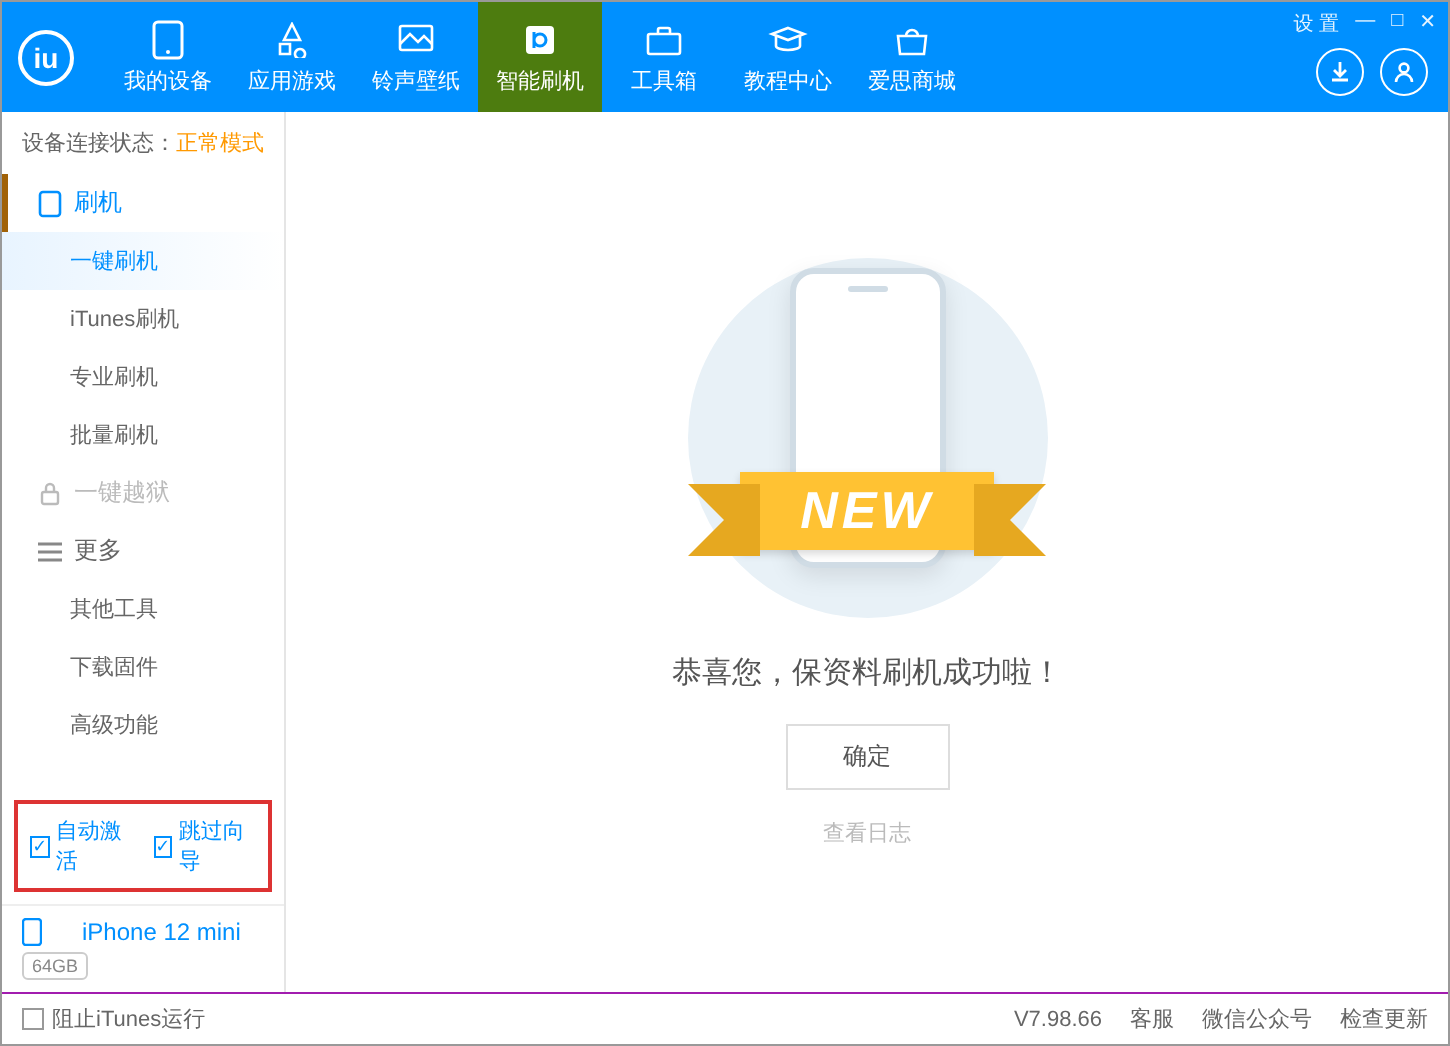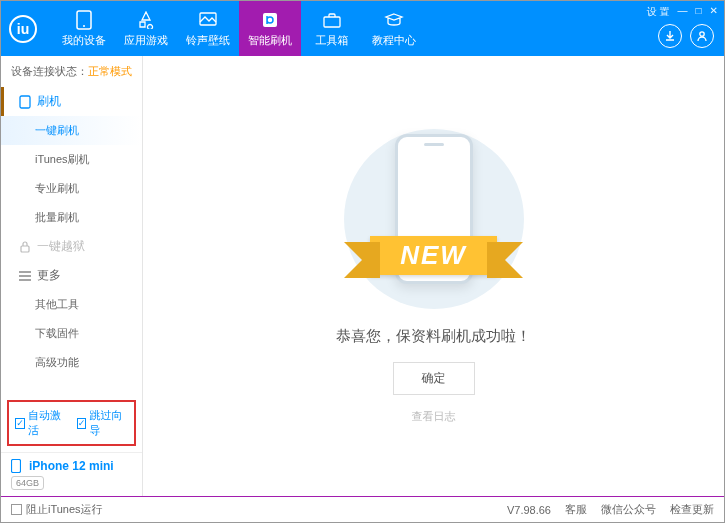--- a/index.html
+++ b/index.html
@@ -6,40 +6,40 @@
 body{background:#f0f0f0;display:flex;justify-content:center;align-items:center;height:100vh}
 .window{width:725px;height:523px;background:#fff;border:1px solid #999;display:flex;flex-direction:column;position:relative}
 .titlebar{height:55px;background:#0090ff;display:flex;align-items:center;color:#fff;position:relative}
 .logo-wrap{display:flex;align-items:flex-end;padding:0 8px;gap:8px}
 .logo-circle{width:28px;height:28px;border:2px solid #fff;border-radius:50%;display:flex;align-items:center;justify-content:center;font-weight:bold;font-size:14px}
 .logo-text{display:flex;flex-direction:column;line-height:1.1}
 .logo-title{font-size:15px;font-weight:bold}
 .logo-url{font-size:9px;opacity:.9}
 .nav{display:flex;height:100%;margin-left:8px}
 .nav-item{width:62px;display:flex;flex-direction:column;align-items:center;justify-content:center;gap:3px;font-size:11px;cursor:pointer}
-.nav-item.active{background:#a21caf}
+.nav-item.active{background:#4d7c0f}
 .nav-icon{width:20px;height:20px;display:flex;align-items:center;justify-content:center}
 .win-btns{position:absolute;right:6px;top:4px;display:flex;gap:8px;font-size:10px}
 .win-btn{cursor:pointer;opacity:.9}
 .circ-btns{position:absolute;right:10px;bottom:8px;display:flex;gap:8px}
 .circ-btn{width:24px;height:24px;border:1.5px solid #fff;border-radius:50%;display:flex;align-items:center;justify-content:center;cursor:pointer}
 .body{flex:1;display:flex;overflow:hidden}
 .sidebar{width:142px;border-right:1px solid #e5e5e5;display:flex;flex-direction:column;font-size:12px;color:#555}
 .status-row{padding:8px 10px;font-size:11px;color:#666}
 .status-val{color:#ff9900}
 .side-section{padding:6px 10px 6px 18px;display:flex;align-items:center;gap:6px;color:#666}
 .side-section.blue{color:#0090ff;border-left:3px solid #a16207;padding-left:15px}
 .side-item{padding:7px 10px 7px 34px;color:#666;cursor:pointer;font-size:11px}
 .side-item.active{color:#0090ff;background:linear-gradient(to right,#e8f4ff,#fff)}
 .side-note{font-size:10px;color:#999;padding:2px 10px 8px 34px;line-height:1.3}
 .checks{border:2px solid #d33;margin:6px;padding:6px;display:flex;gap:10px;font-size:11px;color:#0090ff}
 .chk{display:flex;align-items:center;gap:3px;cursor:pointer}
 .chkbox{width:11px;height:11px;border:1px solid #0090ff;display:flex;align-items:center;justify-content:center;font-size:9px;color:#0090ff}
 .device{padding:6px 10px;border-top:1px solid #eee}
-.dev-name{color:#0090ff;font-size:12px;font-weight:bold;display:flex;align-items:center;gap:8px}
+.dev-name{color:#0090ff;font-size:12px;font-weight:normal;display:flex;align-items:center;gap:20px}
 .dev-badge{display:inline-block;border:1px solid #ccc;border-radius:3px;padding:1px 4px;font-size:9px;color:#888;margin-top:3px}
 .main{flex:1;display:flex;flex-direction:column;align-items:center;justify-content:center;position:relative}
 .illus{width:180px;height:180px;position:relative;margin-bottom:18px}
 .bg-circle{width:180px;height:180px;border-radius:50%;background:#e8f1f7;position:absolute}
 .phone{width:78px;height:150px;background:#fff;border:3px solid #d0dce5;border-radius:12px;position:absolute;left:51px;top:5px;box-shadow:0 4px 12px rgba(0,0,0,.1)}
 .phone::before{content:"";position:absolute;top:6px;left:50%;transform:translateX(-50%);width:20px;height:3px;background:#d0dce5;border-radius:2px}
 .phone::after{content:"";position:absolute;bottom:6px;left:50%;transform:translateX(-50%);width:12px;height:12px;border:2px solid #d0dce5;border-radius:50%}
 .ribbon{position:absolute;bottom:30px;left:-10px;width:200px;height:46px;display:flex;align-items:center;justify-content:center}
 .ribbon-body{background:#ffc233;color:#fff;font-weight:900;font-size:26px;letter-spacing:2px;padding:4px 30px;position:relative;font-style:italic;box-shadow:0 2px 4px rgba(0,0,0,.15)}
 .ribbon-body::before,.ribbon-body::after{content:"";position:absolute;top:6px;border:18px solid #e6a820}
@@ -108,20 +108,28 @@
           <span>工具箱</span>
         </div>
       <div class="nav-item">
           <span class="nav-icon">
             <svg width="20" height="16" viewBox="0 0 20 16">
               <path d="M10 2 L18 5 L10 8 L2 5 Z M4 6 V11 a6 2 0 0 0 12 0 V6" fill="none" stroke="#fff" stroke-width="1.3"></path>
             </svg>
           </span>
           <span>教程中心</span>
         </div>
+      <div class="nav-item">
+          <span class="nav-icon">
+            <svg width="18" height="16" viewBox="0 0 18 16">
+              <path d="M2 6 h14 l-1 9 H3 Z M6 6 a3 3 0 0 1 6 0" fill="none" stroke="#fff" stroke-width="1.3"></path>
+            </svg>
+          </span>
+          <span>爱思商城</span>
+        </div>
     </div>
     <div class="win-btns">
       <span class="win-btn">设 置</span>
       <span class="win-btn">—</span>
       <span class="win-btn">□</span>
       <span class="win-btn">✕</span>
     </div>
     <div class="circ-btns">
       <div class="circ-btn">
           <svg width="12" height="12" viewBox="0 0 12 12">

